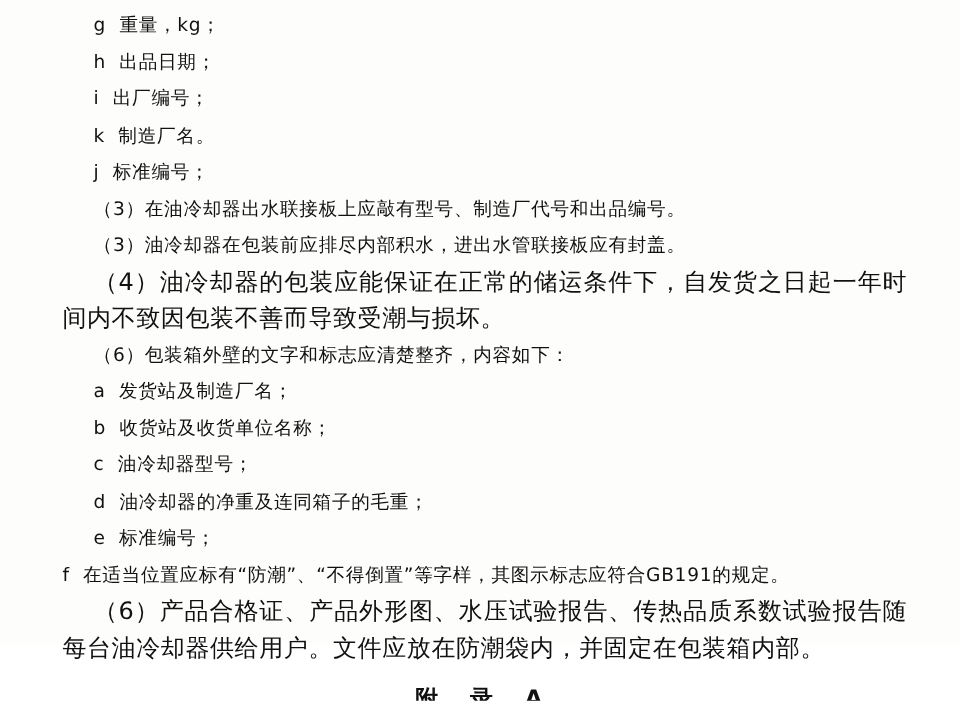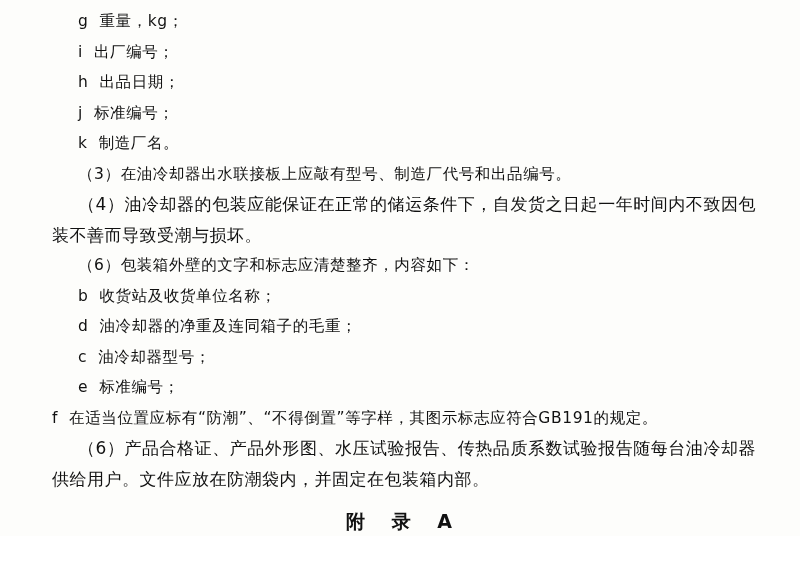--- a/index.html
+++ b/index.html
@@ -26,21 +26,21 @@
     font-size: 15.5px;
     line-height: 30.5px;
     letter-spacing: 0.6px;
     white-space: pre-wrap;
     color: #111;
   }
   .indent-1 { padding-left: 26px; }
   .indent-2 { padding-left: 26px; }
   .noindent { padding-left: 0; }
   .para {
-    font-size: 17px;
+    font-size: 20px;
     line-height: 30.5px;
     letter-spacing: 0.5px;
     color: #111;
     text-align: justify;
   }
   .para .first { padding-left: 26px; display: inline; }
   .appendix-title {
     text-align: center;
     font-size: 19px;
     font-weight: bold;
@@ -49,34 +49,36 @@
     line-height: 34px;
     color: #111;
   }
 </style>
 </head>
 <body>
 
 <div class="page">
 
   <div class="line indent-1">g  重量，kg；</div>
+  <div class="line indent-1">h  出品日期；</div>
   <div class="line indent-1">i  出厂编号；</div>
-  <div class="line indent-1">h  出品日期；</div>
+  <div class="line indent-1">k  制造厂名。</div>
   <div class="line indent-1">j  标准编号；</div>
-  <div class="line indent-1">k  制造厂名。</div>
 
   <div class="line indent-1">（3）在油冷却器出水联接板上应敲有型号、制造厂代号和出品编号。</div>
+  <div class="line indent-1">（3）油冷却器在包装前应排尽内部积水，进出水管联接板应有封盖。</div>
 
   <div class="para"><span class="first">（4）油冷却器的包装应能保证在正常的储运条件下，自发货之日起一年时间内不致因包装不善而导致受潮与损坏。</span></div>
 
   <div class="line indent-1">（6）包装箱外壁的文字和标志应清楚整齐，内容如下：</div>
 
+  <div class="line indent-2">a  发货站及制造厂名；</div>
   <div class="line indent-2">b  收货站及收货单位名称；</div>
+  <div class="line indent-2">c  油冷却器型号；</div>
   <div class="line indent-2">d  油冷却器的净重及连同箱子的毛重；</div>
-  <div class="line indent-2">c  油冷却器型号；</div>
   <div class="line indent-2">e  标准编号；</div>
   <div class="line noindent">f  在适当位置应标有“防潮”、“不得倒置”等字样，其图示标志应符合GB191的规定。</div>
 
   <div class="para"><span class="first">（6）产品合格证、产品外形图、水压试验报告、传热品质系数试验报告随每台油冷却器供给用户。文件应放在防潮袋内，并固定在包装箱内部。</span></div>
 
   <div class="appendix-title">附 录 A</div>
 
 </div>
 
 </body></html>

